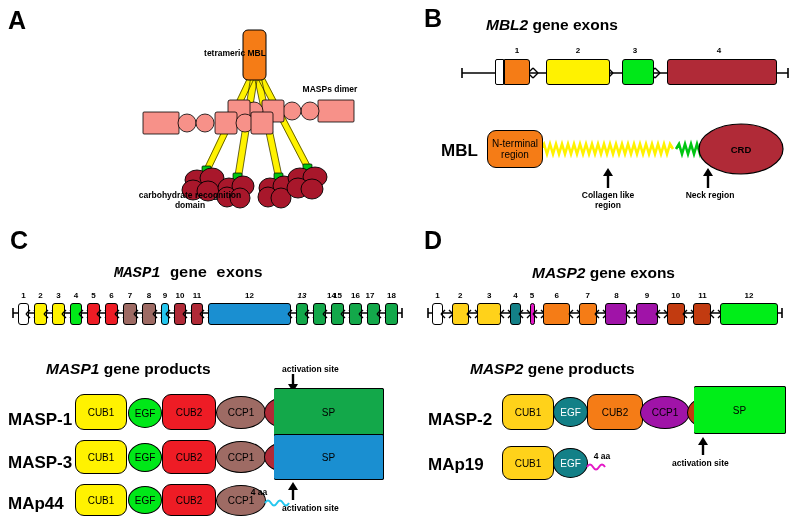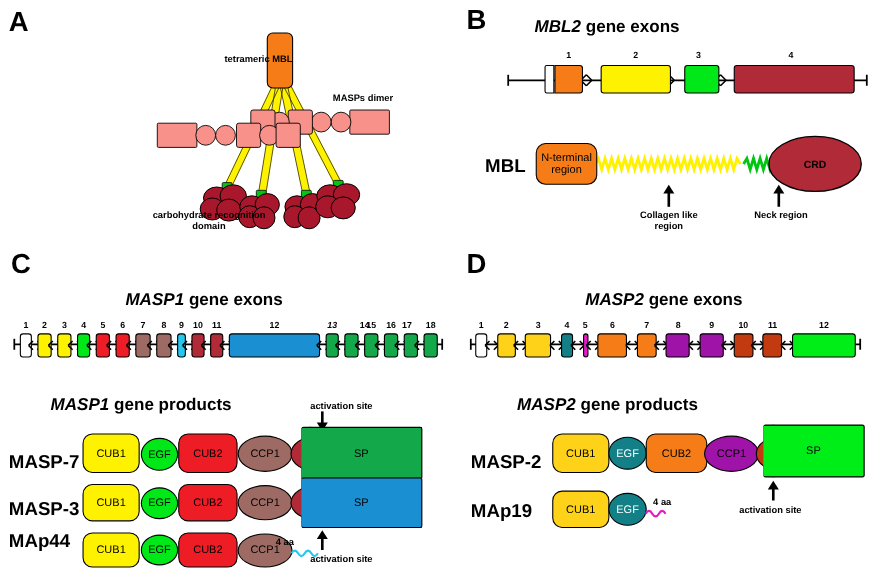--- a/index.html
+++ b/index.html
@@ -156,21 +156,21 @@
   <div class="small" style="left:562px;top:200px;width:92px;">region</div>
 
   <svg class="arrow" style="left:700px;top:168px;width:16px;height:20px;" viewBox="0 0 16 20">
     <line x1="8" y1="20" x2="8" y2="6" stroke="#000" stroke-width="2.4"></line>
     <polygon points="8,0 3,8 13,8" fill="#000"></polygon>
   </svg>
   <div class="small" style="left:664px;top:190px;width:92px;">Neck region</div>
 </div>
 
 <div id="panelC">
-  <div class="ttl" style="left:114px;top:264px;">
+  <div class="ttl" style="left:114px;top:264px;font-family:Liberation Mono, monospace;">
     <i>MASP1</i><span> gene exons</span>
   </div>
 
   <div id="c-exon-nums">
       <div class="exonnum" style="left: 11.5px; top: 291px; width: 24px;">1</div>
       <div class="exonnum" style="left: 28.5px; top: 291px; width: 24px;">2</div>
       <div class="exonnum" style="left: 46.5px; top: 291px; width: 24px;">3</div>
       <div class="exonnum" style="left: 64px; top: 291px; width: 24px;">4</div>
       <div class="exonnum" style="left: 81.5px; top: 291px; width: 24px;">5</div>
       <div class="exonnum" style="left: 99.5px; top: 291px; width: 24px;">6</div>
@@ -267,41 +267,41 @@
   <div class="ttl" style="left:46px;top:360px;">
     <i>MASP1</i><span> gene products</span>
   </div>
 
   <div class="small" style="left:282px;top:364px;width:100px;text-align:left;">activation site</div>
   <svg class="arrow" style="left:286px;top:374px;width:14px;height:18px;" viewBox="0 0 14 18">
     <line x1="7" y1="0" x2="7" y2="11" stroke="#000" stroke-width="2.4"></line>
     <polygon points="7,18 2,10 12,10" fill="#000"></polygon>
   </svg>
 
-  <div class="rowlabel" style="left:8px;top:410px;">MASP-7</div>
+  <div class="rowlabel" style="left:8px;top:410px;">MASP-1</div>
   <div class="dom rect" style="left:274px;top:388px;width:110px;height:48px;background:#13A84A;"></div>
   <div style="position:absolute;left:281px;top:388px;width:2px;height:48px;background:#0a5c28;"></div>
   <div class="dom rr" style="left:75px;top:394px;width:52px;height:36px;background:#FFF200;">CUB1</div>
   <div class="dom ell" style="left:128px;top:398px;width:34px;height:30px;background:#00E818;">EGF</div>
   <div class="dom rr" style="left:162px;top:394px;width:54px;height:36px;background:#EE1C25;">CUB2</div>
   <div class="dom ell" style="left:216px;top:396px;width:50px;height:33px;background:#9E6B64;">CCP1</div>
   <div class="dom ell" style="left:264px;top:396px;width:48px;height:33px;background:#B02A37;">CCP2</div>
   <div class="dom rect" style="left:274px;top:388px;width:110px;height:48px;background:#13A84A;border-left:none;">SP</div>
 
   <div class="rowlabel" style="left:8px;top:453px;">MASP-3</div>
   <div class="dom rect" style="left:274px;top:434px;width:110px;height:46px;background:#1A8FD1;"></div>
   <div style="position:absolute;left:281px;top:434px;width:2px;height:46px;background:#0d4d73;"></div>
   <div class="dom rr" style="left:75px;top:440px;width:52px;height:34px;background:#FFF200;">CUB1</div>
   <div class="dom ell" style="left:128px;top:443px;width:34px;height:29px;background:#00E818;">EGF</div>
   <div class="dom rr" style="left:162px;top:440px;width:54px;height:34px;background:#EE1C25;">CUB2</div>
   <div class="dom ell" style="left:216px;top:441px;width:50px;height:32px;background:#9E6B64;">CCP1</div>
   <div class="dom ell" style="left:264px;top:441px;width:48px;height:32px;background:#B02A37;">CCP2</div>
   <div class="dom rect" style="left:274px;top:434px;width:110px;height:46px;background:#1A8FD1;border-left:none;">SP</div>
 
-  <div class="rowlabel" style="left:8px;top:482px;">MAp44</div>
+  <div class="rowlabel" style="left:8px;top:494px;">MAp44</div>
   <div class="dom rr" style="left:75px;top:484px;width:52px;height:32px;background:#FFF200;">CUB1</div>
   <div class="dom ell" style="left:128px;top:486px;width:34px;height:28px;background:#00E818;">EGF</div>
   <div class="dom rr" style="left:162px;top:484px;width:54px;height:32px;background:#EE1C25;">CUB2</div>
   <div class="dom ell" style="left:216px;top:485px;width:50px;height:31px;background:#9E6B64;">CCP1</div>
   <div class="small" style="left:234px;top:487px;width:50px;">4 aa</div>
   <svg style="position:absolute;left:264px;top:497px;width:30px;height:12px;" viewBox="0 0 30 12">
     <path d="M1 6 q3 -5 6 0 q3 5 6 0 q3 -5 6 0 q3 5 6 0" stroke="#25C7EF" stroke-width="2" fill="none"></path>
   </svg>
 
   <svg class="arrow" style="left:286px;top:482px;width:14px;height:18px;" viewBox="0 0 14 18">

